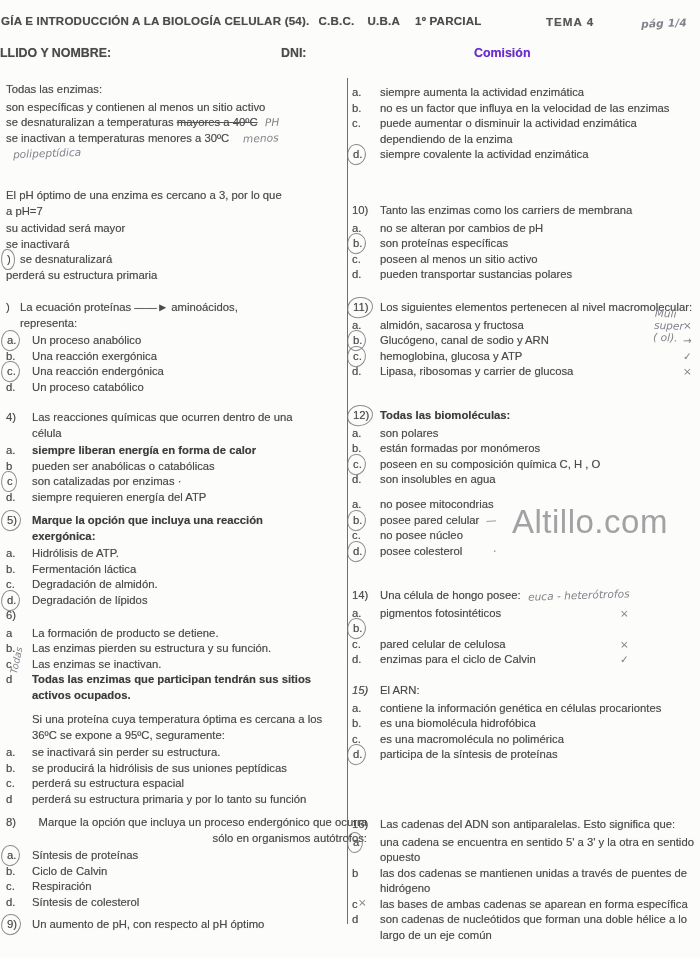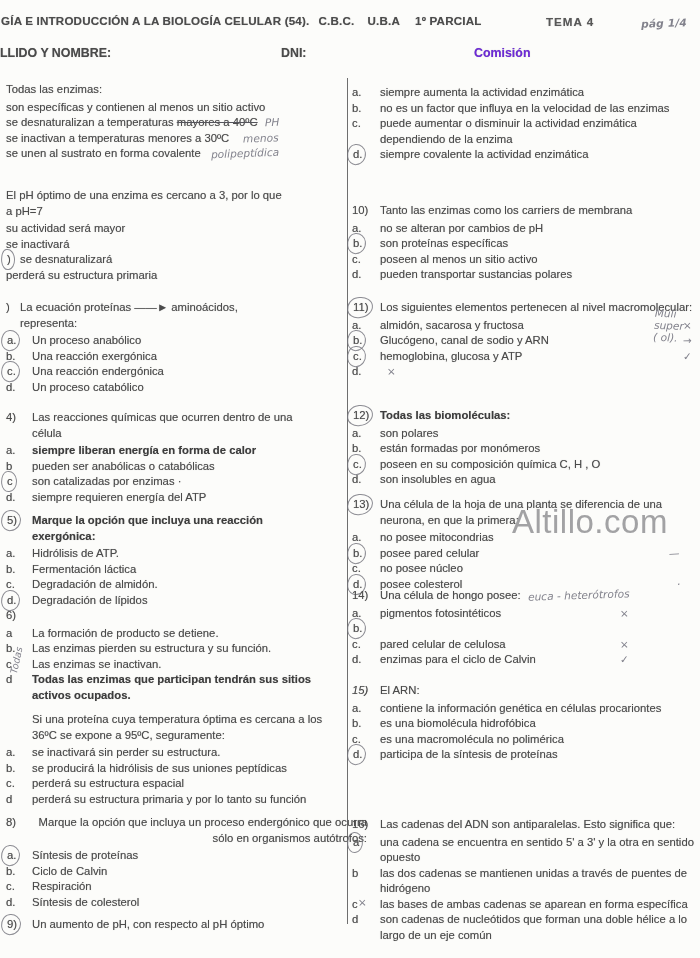--- a/index.html
+++ b/index.html
@@ -101,21 +101,20 @@
             <span class="opt-text"><span>se desnaturalizan a temperaturas </span><span class="strike">mayores a 40ºC</span></span>
             <span class="hand">PH</span>
           </div>
           <div class="opt">
             <div class="lcell" style="flex-basis: 0px;"><span></span></div>
             <span class="opt-text">se inactivan a temperaturas menores a 30ºC</span>
             <span class="hand">menos</span>
           </div>
           <div class="opt">
             <div class="lcell" style="flex-basis: 0px;"><span></span></div>
-            <span class="opt-text">se unen al sustrato en forma covalente</span>
             <span class="hand">polipeptídica</span>
           </div>
         </div>
         <div class="question scan-text" style="top: 108px;">
           <div class="q-head">
             <div class="ncell" style="flex-basis: 0px;"><span></span></div>
             <span class="q-text" style="flex: 0 0 285px; width: 285px;">El pH óptimo de una enzima es cercano a 3, por lo que a pH=7</span>
           </div>
           <div class="opt">
             <div class="lcell" style="flex-basis: 0px;"><span></span></div>
@@ -330,20 +329,21 @@
             <span class="opt-text">Glucógeno, canal de sodio y ARN</span>
             <span class="hand">→</span>
           </div>
           <div class="opt">
             <div class="lcell" style="flex-basis: 28px;"><span class="circ">c.</span></div>
             <span class="opt-text">hemoglobina, glucosa y ATP</span>
             <span class="hand">✓</span>
           </div>
           <div class="opt">
             <div class="lcell" style="flex-basis: 28px;"><span>d.</span></div>
+            <span class="opt-text">Lipasa, ribosomas y carrier de glucosa</span>
             <span class="hand">×</span>
           </div>
           <div class="side-note" style="left: 302px; top: 8px;">
             <span class="hand">Muli</span>
             <span class="hand">super</span>
             <span class="hand">( ol).</span>
           </div>
         </div>
         <div class="question scan-text" style="top: 328px;">
           <div class="q-head">
@@ -361,24 +361,20 @@
           <div class="opt">
             <div class="lcell" style="flex-basis: 28px;"><span class="circ">c.</span></div>
             <span class="opt-text">poseen en su composición química C, H , O</span>
           </div>
           <div class="opt">
             <div class="lcell" style="flex-basis: 28px;"><span>d.</span></div>
             <span class="opt-text">son insolubles en agua</span>
           </div>
         </div>
         <div class="question scan-text" style="top: 417px;">
-          <div class="q-head">
-            <div class="ncell" style="flex-basis: 28px;"><span class="circ">13)</span></div>
-            <span class="q-text" style="flex: 0 0 300px; width: 300px;">Una célula de la hoja de una planta se diferencia de una neurona, en que la primera:</span>
-          </div>
           <div class="opt">
             <div class="lcell" style="flex-basis: 28px;"><span>a.</span></div>
             <span class="opt-text">no posee mitocondrias</span>
           </div>
           <div class="opt">
             <div class="lcell" style="flex-basis: 28px;"><span class="circ">b.</span></div>
             <span class="opt-text">posee pared celular</span>
             <span class="hand">—</span>
           </div>
           <div class="opt">

